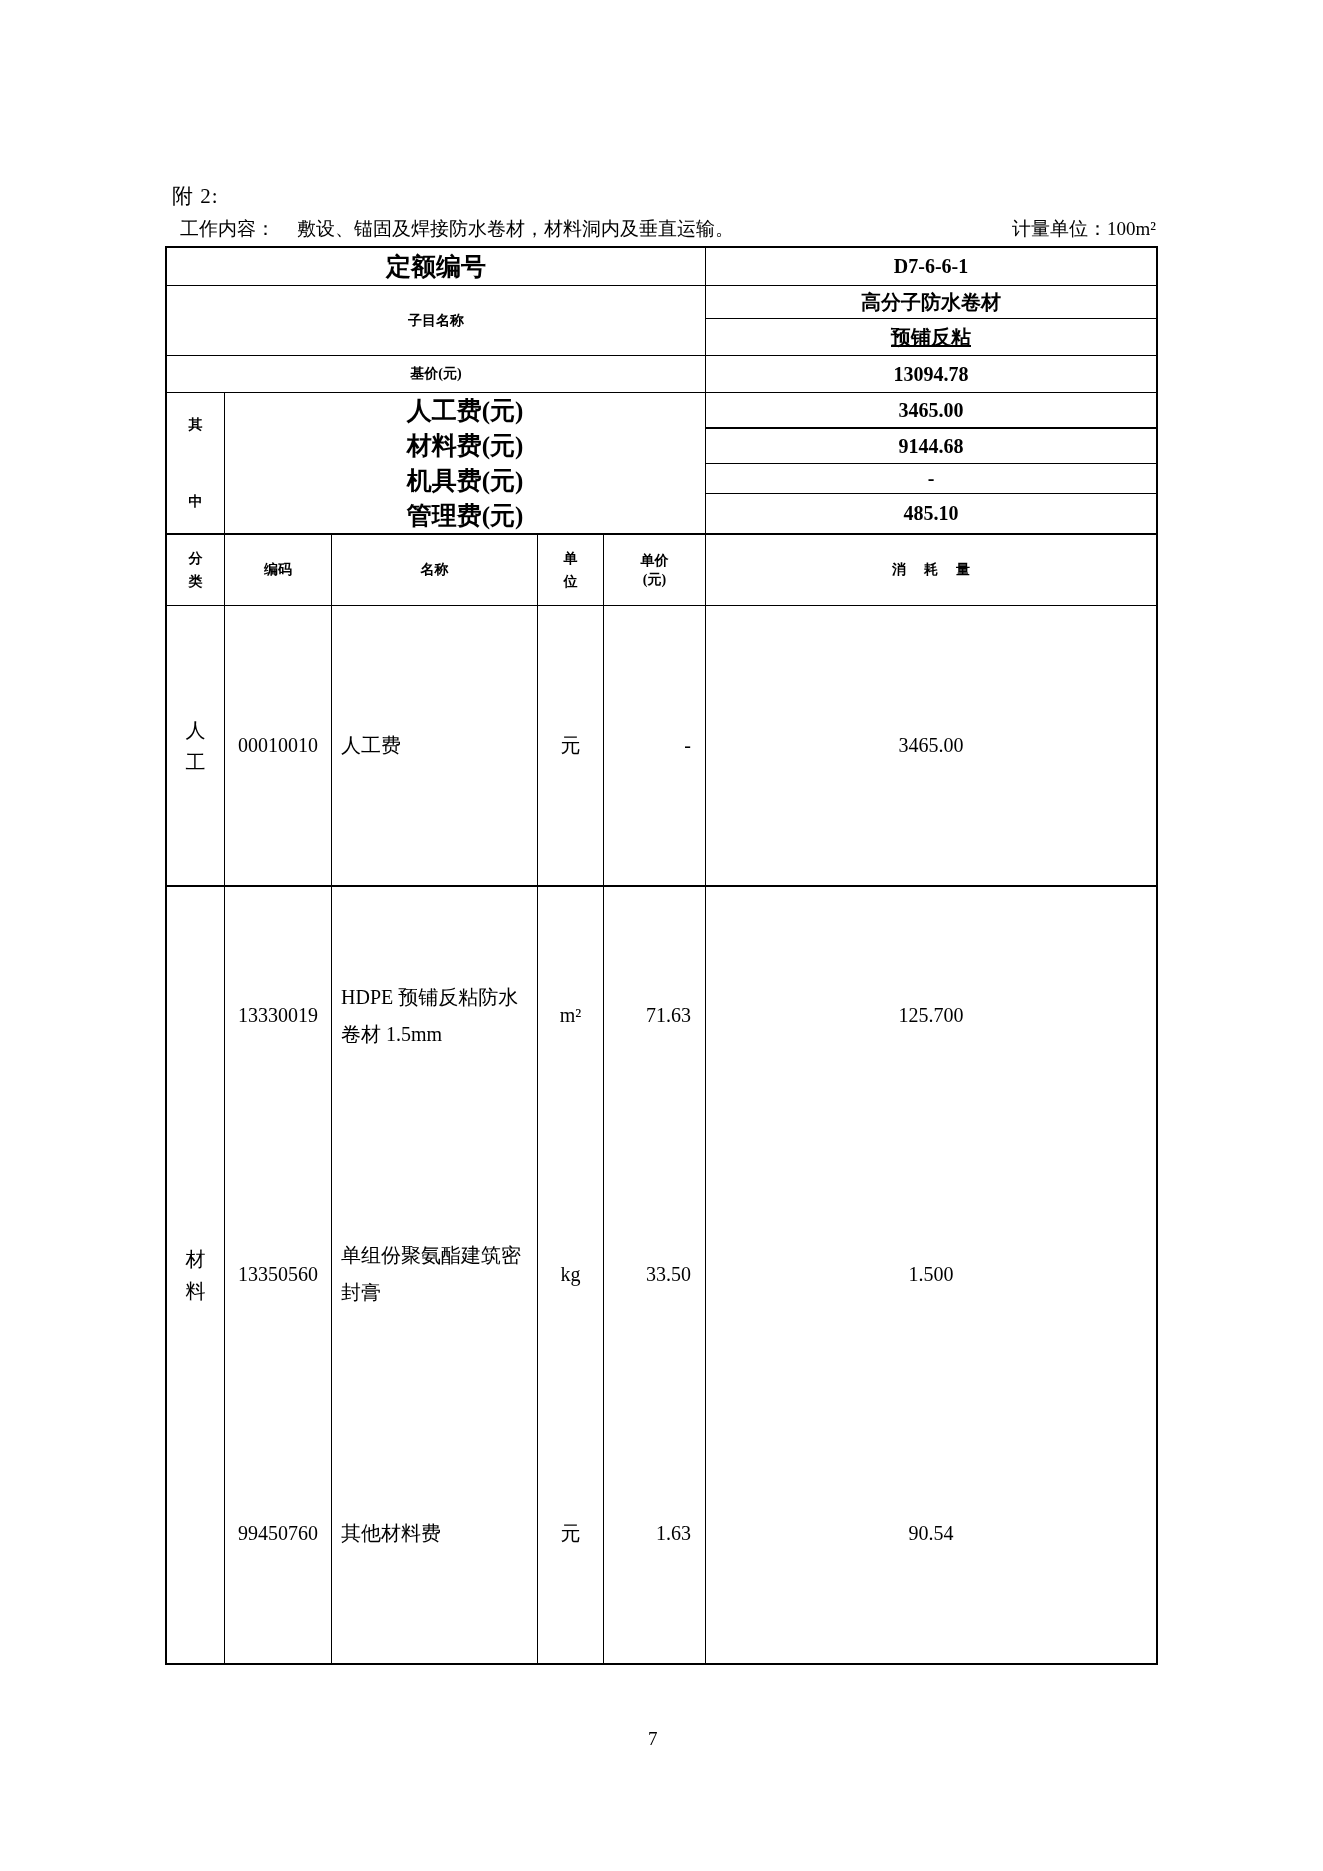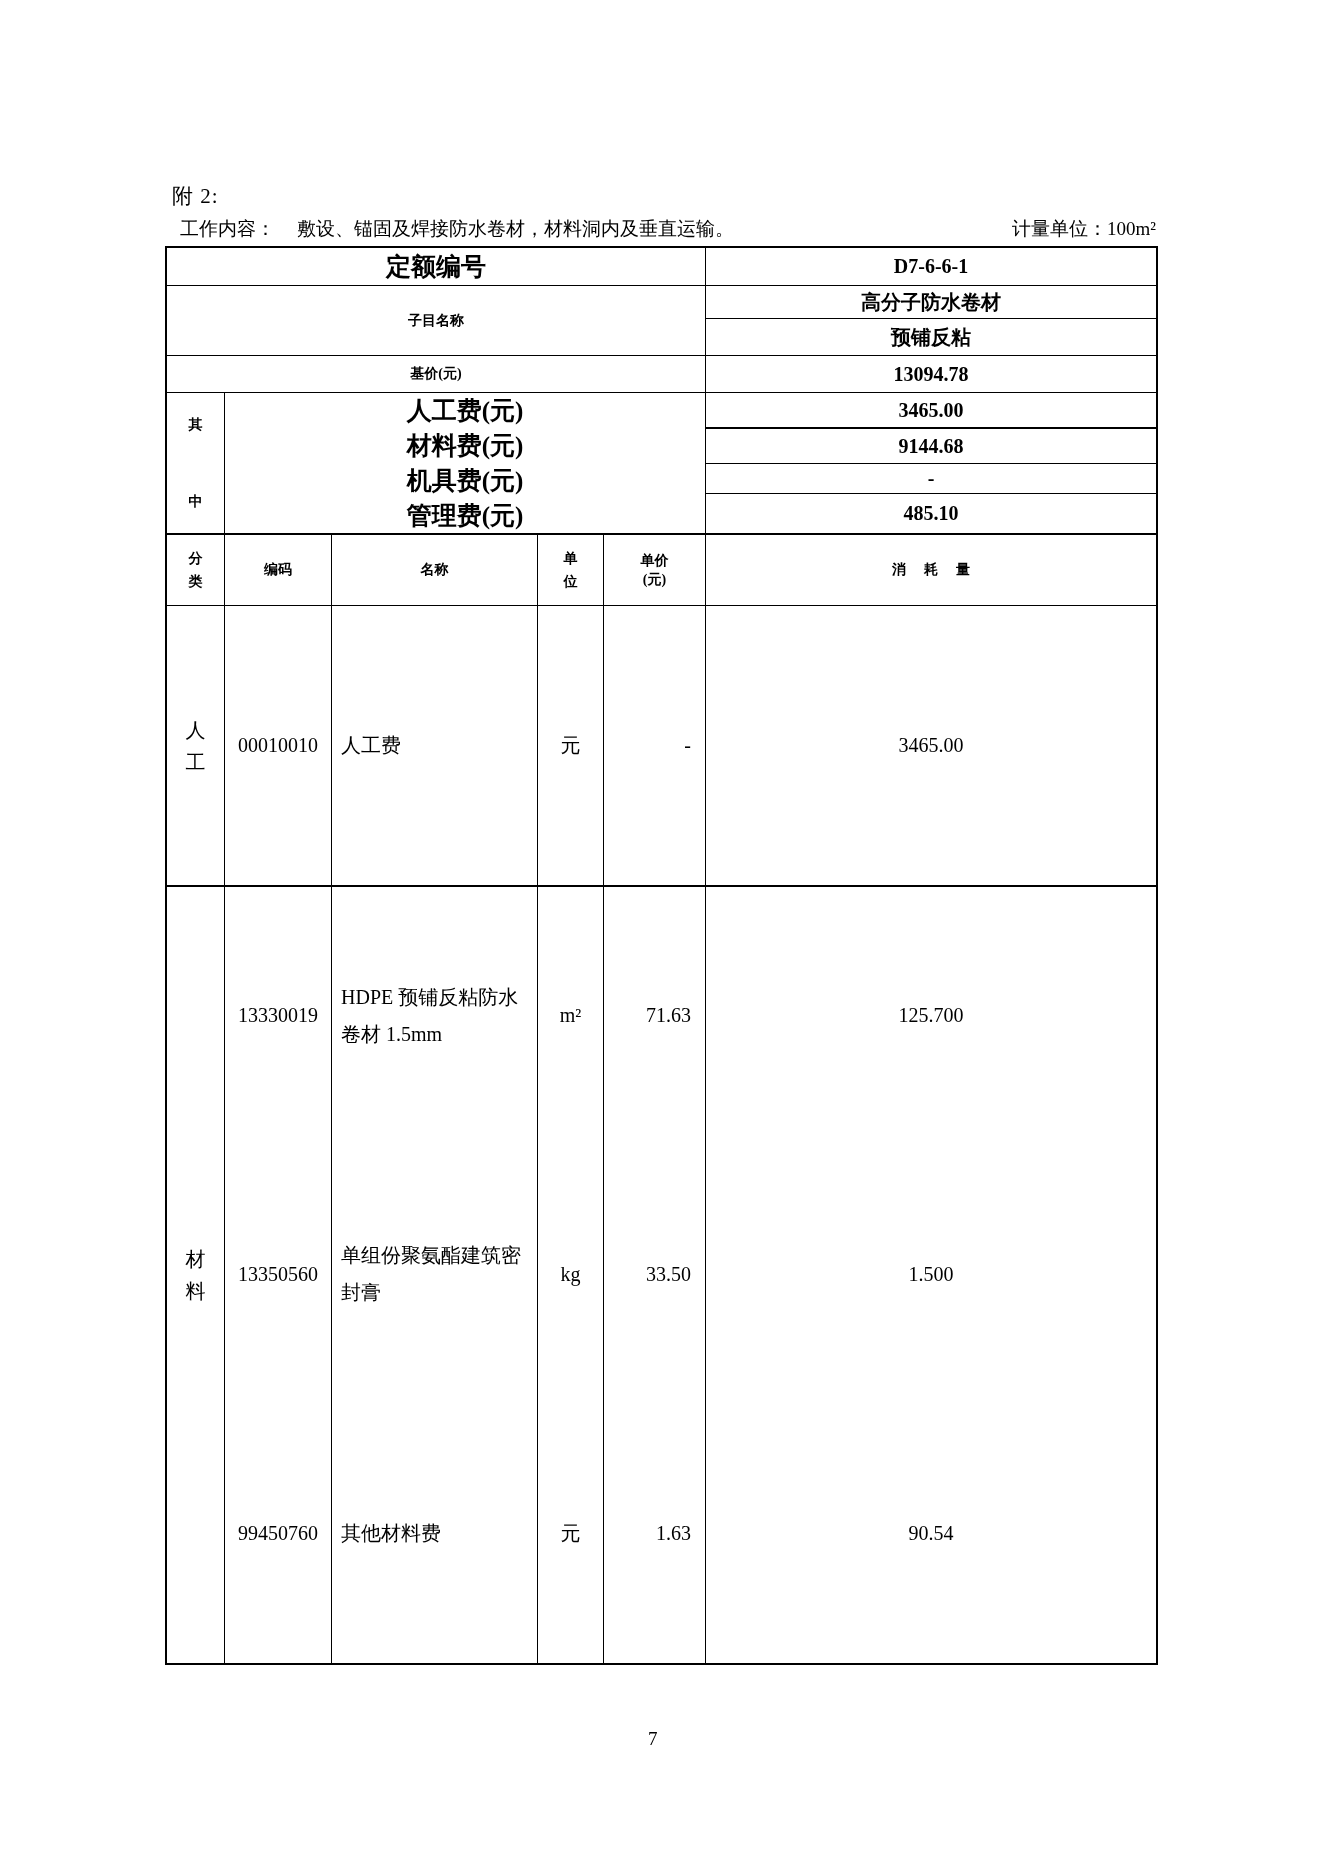--- a/index.html
+++ b/index.html
@@ -77,21 +77,21 @@
     <span>计量单位：100m²</span>
   </div>
 
   <div class="quota-table">
 
     <div class="cell c1 r1 b fs25" style="grid-column:1/6;grid-row:1;">定额编号</div>
     <div class="cell r1 b" style="grid-column:6;grid-row:1;">D7-6-6-1</div>
 
     <div class="cell c1 b fs21" style="grid-column:1/6;grid-row:2/4;">子目名称</div>
     <div class="cell b" style="grid-column:6;grid-row:2;">高分子防水卷材</div>
-    <div class="cell b" style="grid-column:6;grid-row:3;">预铺反粘</div>
+    <div class="cell b" style="grid-column:6;grid-row:3;text-decoration:underline;">预铺反粘</div>
 
     <div class="cell c1 b fs21" style="grid-column:1/6;grid-row:4;">基价(元)</div>
     <div class="cell b" style="grid-column:6;grid-row:4;">13094.78</div>
 
     <div class="cell c1 vstack gap62 b fs21" style="grid-column:1;grid-row:5/9;">
       <span>其</span>
       <span>中</span>
     </div>
     <div class="cell costlabels" style="grid-column:2/6;grid-row:5/9;">
       <div>人工费(元)</div>

